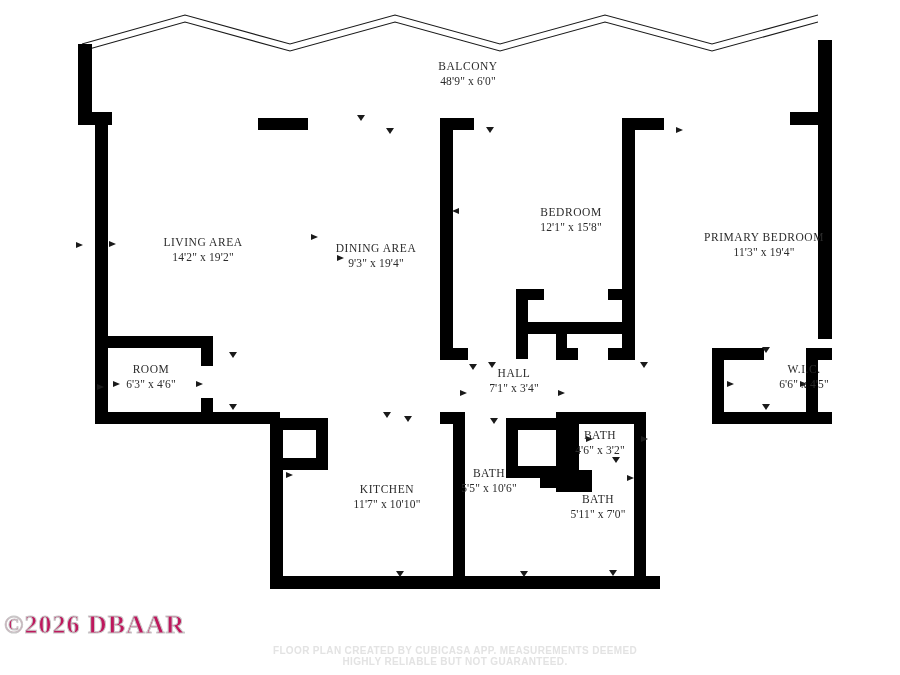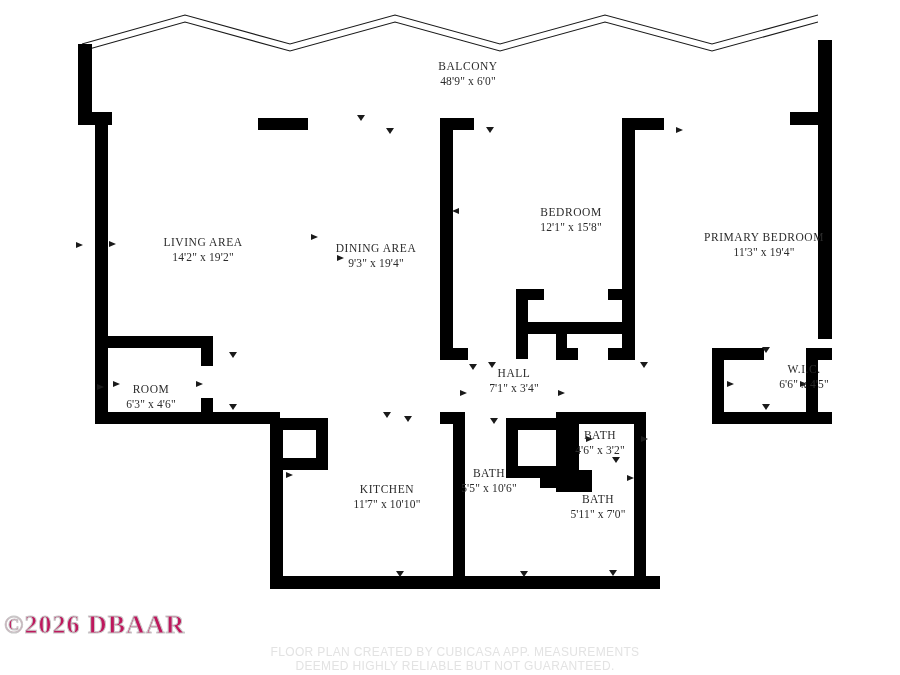--- a/index.html
+++ b/index.html
@@ -15,21 +15,21 @@
   }
   .label .rname{font-size:11.5px;letter-spacing:.55px;display:block;}
   .label .rdim{font-size:11.5px;letter-spacing:.15px;display:block;}
   .watermark{
     position:absolute;left:4px;top:610px;font-size:26px;letter-spacing:1px;
     color:#be185d;-webkit-text-stroke:1px #c9c9c9;
     font-family:"Liberation Serif", serif;font-weight:700;
   }
   .disclaimer{
     position:absolute;left:255px;top:645px;width:400px;text-align:center;
-    font-size:12px;letter-spacing:.35px;color:#e3e3e3;
+    font-size:10px;letter-spacing:.35px;color:#e3e3e3;font-weight:bold;
   }
 </style>
 </head>
 <body>
 
 <svg id="plan" viewBox="0 0 900 675">
   <rect x="0" y="0" width="900" height="675" fill="#ffffff"></rect>
 
   <g fill="none" stroke="#1a1a1a" stroke-width="1.1">
     <polyline points="82,44 185,15 290,44 395,15 500,44 605,15 712,44 818,15"></polyline>
@@ -156,21 +156,21 @@
   <span class="rdim">9'3" x 19'4"</span>
 </div>
 <div class="label" style="left:571px;top:220px;transform:translate(-50%,-50%);">
   <span class="rname">BEDROOM</span>
   <span class="rdim">12'1" x 15'8"</span>
 </div>
 <div class="label" style="left:764px;top:245px;transform:translate(-50%,-50%);">
   <span class="rname">PRIMARY BEDROOM</span>
   <span class="rdim">11'3" x 19'4"</span>
 </div>
-<div class="label" style="left:151px;top:377px;transform:translate(-50%,-50%);margin-top:20px;">
+<div class="label" style="left:151px;top:377px;transform:translate(-50%,-50%);">
   <span class="rname">ROOM</span>
   <span class="rdim">6'3" x 4'6"</span>
 </div>
 <div class="label" style="left:804px;top:377px;transform:translate(-50%,-50%);">
   <span class="rname">W.I.C.</span>
   <span class="rdim">6'6" x 4'5"</span>
 </div>
 <div class="label" style="left:514px;top:381px;transform:translate(-50%,-50%);text-align:center;">
   <span class="rname">HALL</span>
   <span class="rdim">7'1" x 3'4"</span>

